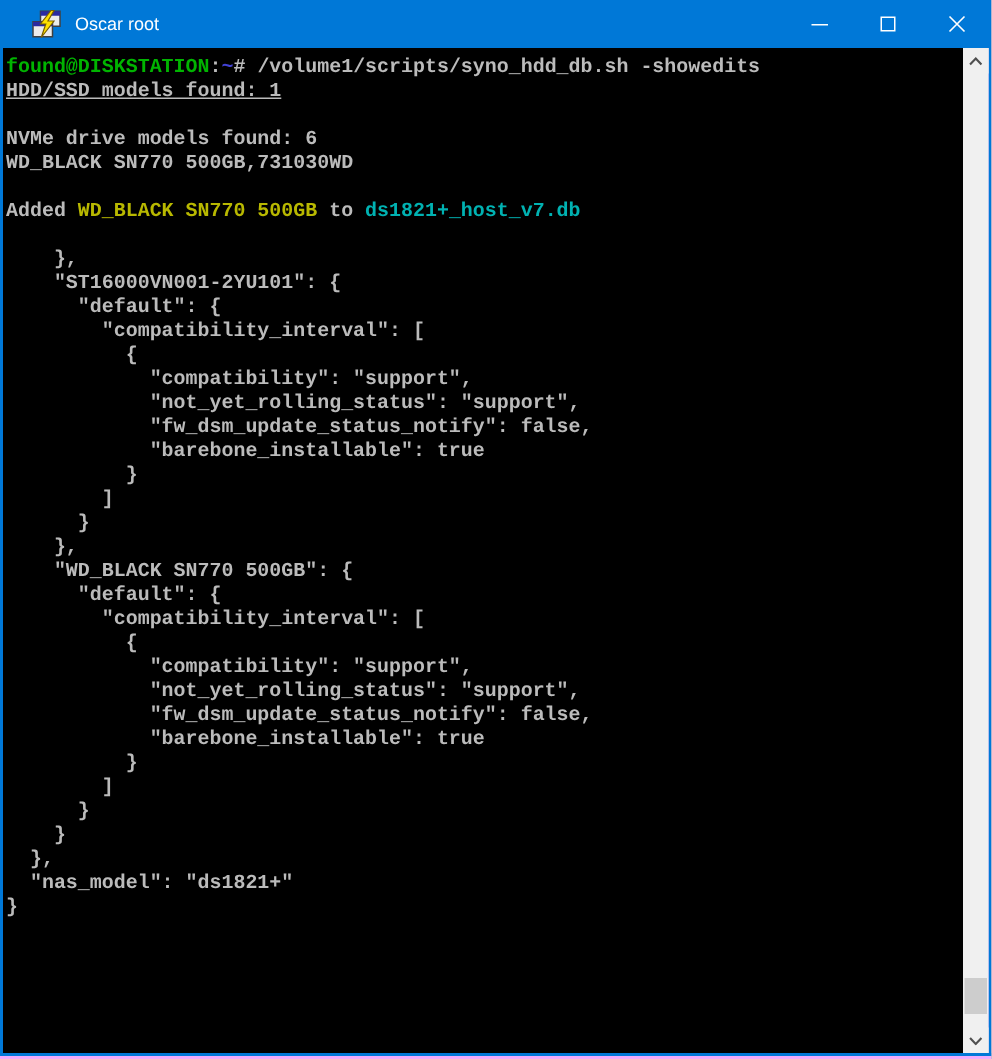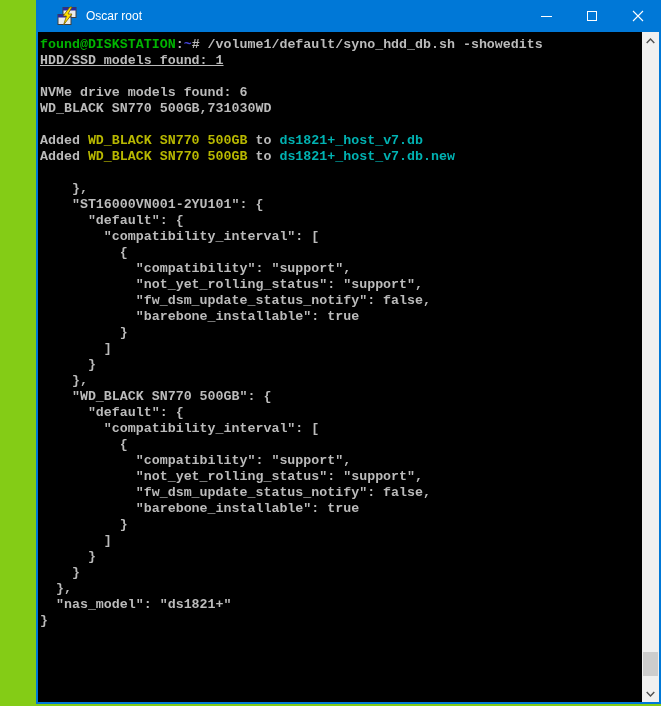--- a/index.html
+++ b/index.html
@@ -1,23 +1,22 @@
 <!DOCTYPE html>
 <html><head>
 <meta charset="utf-8">
 <style>
   * { margin:0; padding:0; box-sizing:border-box; }
   html,body { background:#ffffff; }
   .window {
     position:relative;
     width:661px; height:706px;
-    background:#84cc16;
+    background:#f0abfc;
     font-family:"Liberation Sans", sans-serif;
     overflow:hidden;
-    padding-left:36px;
   }
   .titlebar {
     height:32px; background:#0078D7;
     display:flex; align-items:center;
     color:#ffffff;
   }
   .app-icon { width:20px; height:20px; margin-left:21px; flex:0 0 auto; }
   .title-text {
     margin-left:9px; font-size:12px; color:#ffffff;
     white-space:nowrap;
@@ -84,28 +83,27 @@
       <button class="caption-btn">
         <svg width="12" height="12" viewBox="0 0 12 12">
           <path d="M1,1 L11,11 M11,1 L1,11" stroke="#ffffff" stroke-width="1.1" fill="none"></path>
         </svg>
       </button>
     </div>
   </div>
 
   <div class="content">
     <div class="terminal" id="terminal">
-        <div class="line"><span style="color: rgb(0, 180, 0);">found@DISKSTATION</span><span style="color: rgb(187, 187, 187);">:</span><span style="color: rgb(66, 66, 214);">~</span><span style="color: rgb(187, 187, 187);"># /volume1/default/syno_hdd_db.sh -showedits</span></div>
+        <div class="line"><span style="color: rgb(0, 180, 0);">found@DISKSTATION</span><span style="color: rgb(187, 187, 187);">:</span><span style="color: rgb(66, 66, 214);">~</span><span style="color: rgb(187, 187, 187);"># /volume1/scripts/syno_hdd_db.sh -showedits</span></div>
         <div class="line"><span style="color: rgb(187, 187, 187); text-decoration: underline;">HDD/SSD models found: 1</span></div>
         <div class="line"></div>
         <div class="line"><span style="color: rgb(187, 187, 187);">NVMe drive models found: 6</span></div>
         <div class="line"><span style="color: rgb(187, 187, 187);">WD_BLACK SN770 500GB,731030WD</span></div>
         <div class="line"></div>
         <div class="line"><span style="color: rgb(187, 187, 187);">Added </span><span style="color: rgb(184, 184, 0);">WD_BLACK SN770 500GB</span><span style="color: rgb(187, 187, 187);"> to </span><span style="color: rgb(0, 178, 178);">ds1821+_host_v7.db</span></div>
-        <div class="line"><span style="color: rgb(187, 187, 187);">Added </span><span style="color: rgb(184, 184, 0);">WD_BLACK SN770 500GB</span><span style="color: rgb(187, 187, 187);"> to </span><span style="color: rgb(0, 178, 178);">ds1821+_host_v7.db.new</span></div>
         <div class="line"></div>
         <div class="line"><span style="color: rgb(187, 187, 187);">    },</span></div>
         <div class="line"><span style="color: rgb(187, 187, 187);">    "ST16000VN001-2YU101": {</span></div>
         <div class="line"><span style="color: rgb(187, 187, 187);">      "default": {</span></div>
         <div class="line"><span style="color: rgb(187, 187, 187);">        "compatibility_interval": [</span></div>
         <div class="line"><span style="color: rgb(187, 187, 187);">          {</span></div>
         <div class="line"><span style="color: rgb(187, 187, 187);">            "compatibility": "support",</span></div>
         <div class="line"><span style="color: rgb(187, 187, 187);">            "not_yet_rolling_status": "support",</span></div>
         <div class="line"><span style="color: rgb(187, 187, 187);">            "fw_dsm_update_status_notify": false,</span></div>
         <div class="line"><span style="color: rgb(187, 187, 187);">            "barebone_installable": true</span></div>

